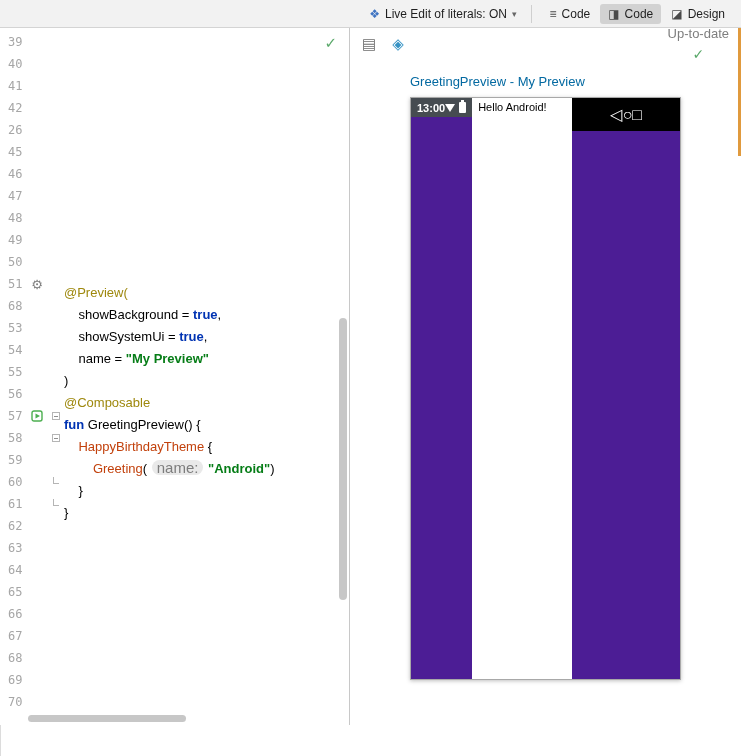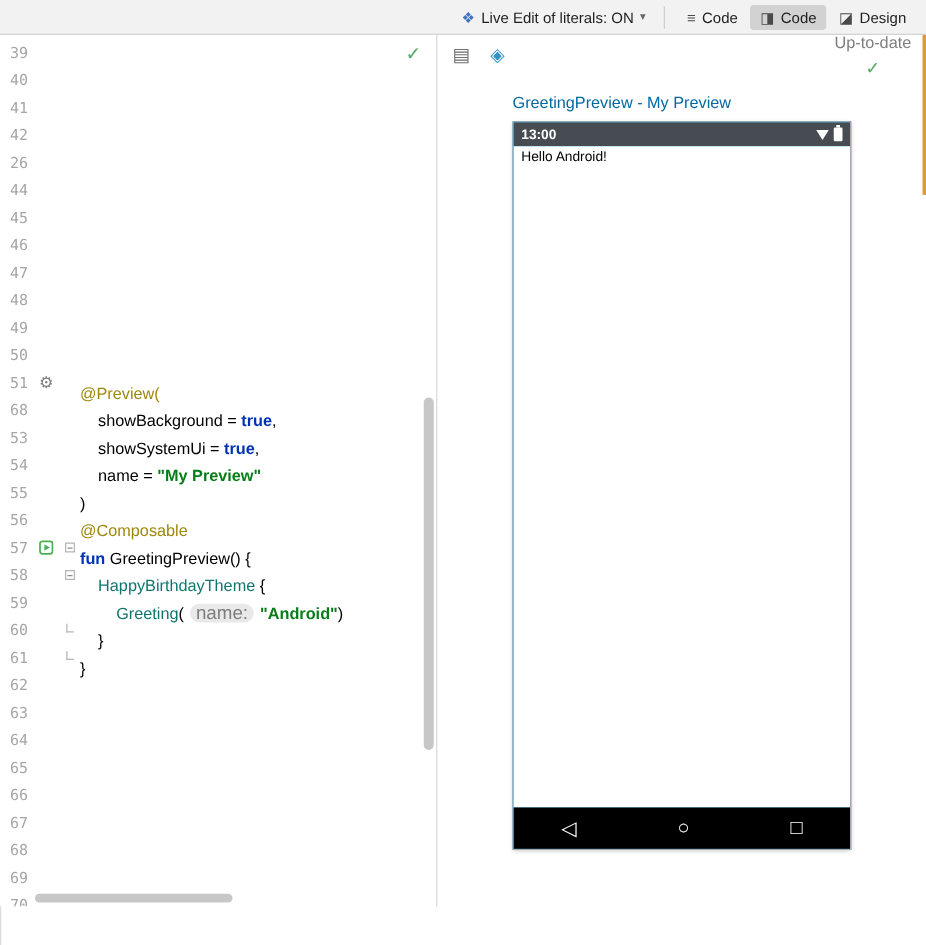--- a/index.html
+++ b/index.html
@@ -63,21 +63,21 @@
   .fold-minus::after { content:""; position:absolute; left:1px; right:1px; top:3px; border-top:1px solid #8f8f8f; }
   .fold-end { width:6px; height:7px; border-left:1px solid #b5b5b5; border-bottom:1px solid #b5b5b5; margin-top:-4px; }
   .lcode {
     white-space:pre;
     font-family:Liberation Sans, sans-serif;
     font-size:13px; color:#000;margin-top:16px;
   }
   .tok-kw { color:#0033B3; font-weight:bold; }
   .tok-ann { color:#9E880D; }
   .tok-str { color:#067D17; font-weight:bold; }
-  .tok-comp { color:#0f766e; }
+  .tok-comp { color:#c2410c; }
   .tok-hint {
     background:#e9e9e9; color:#7d7d7d; border-radius:8px;
     padding:0 5px; font-size:15px; margin:0 1px; display:inline-block; line-height:15px;
   }
   .inspect-check { position:absolute; top:6px; right:12px; color:#59A869; font-size:15px; font-weight:bold; }
   .vscroll {
     position:absolute; right:2px; top:290px; width:8px; height:282px;
     background:rgba(130,130,130,.45); border-radius:4px;
   }
   .hscroll {
@@ -88,23 +88,23 @@
   
   .preview { flex:1; position:relative; background:#fff; display:flex; flex-direction:column; }
   .pv-toolbar { height:32px; display:flex; align-items:center; gap:16px; padding:0 12px; }
   .pv-icon { font-size:15px; }
   .pv-icon.gray { color:#6e6e6e; }
   .pv-icon.blue { color:#3592c4; }
   .pv-status { margin-left:auto; display:flex; align-items:center; gap:5px; font-size:13px; color:#7e7e7e;flex-direction:column; }
   .pv-status .green { color:#59A869; font-weight:bold; font-size:14px; }
   .pv-title { width:271px; margin:14px auto 8px auto; font-size:13px; color:#0369a1; }
   .phone {
-    width:271px; height:583px; margin:0 auto; background:#0ea5e9;
+    width:271px; height:583px; margin:0 auto; background:#4c1d95;
     border:1px solid #a8a8a8; box-shadow:0 1px 4px rgba(0,0,0,.25);
-    display:flex; flex-direction:column;
+    display:flex; flex-direction:row;
   }
   .statusbar {
     height:19px; flex:none; background:#464c51; color:#fff;
     display:flex; align-items:center; justify-content:space-between;
     padding:0 6px; font-size:11px;
   }
   .sb-time { font-weight:bold; }
   .sb-icons { display:flex; align-items:center; gap:4px; }
   .wifi {
     display:inline-block; width:0; height:0;
@@ -178,26 +178,20 @@
             <span class="lfold"></span>
             <span class="lcode"></span>
           </div>
           <div class="line">
             <span class="lnum">26</span>
             <span class="licon"></span>
             <span class="lfold"></span>
             <span class="lcode"></span>
           </div>
           <div class="line">
-            <span class="lnum">44</span>
-            <span class="licon"></span>
-            <span class="lfold"></span>
-            <span class="lcode"></span>
-          </div>
-          <div class="line">
             <span class="lnum">45</span>
             <span class="licon"></span>
             <span class="lfold"></span>
             <span class="lcode"></span>
           </div>
           <div class="line">
             <span class="lnum">46</span>
             <span class="licon"></span>
             <span class="lfold"></span>
             <span class="lcode"></span>

